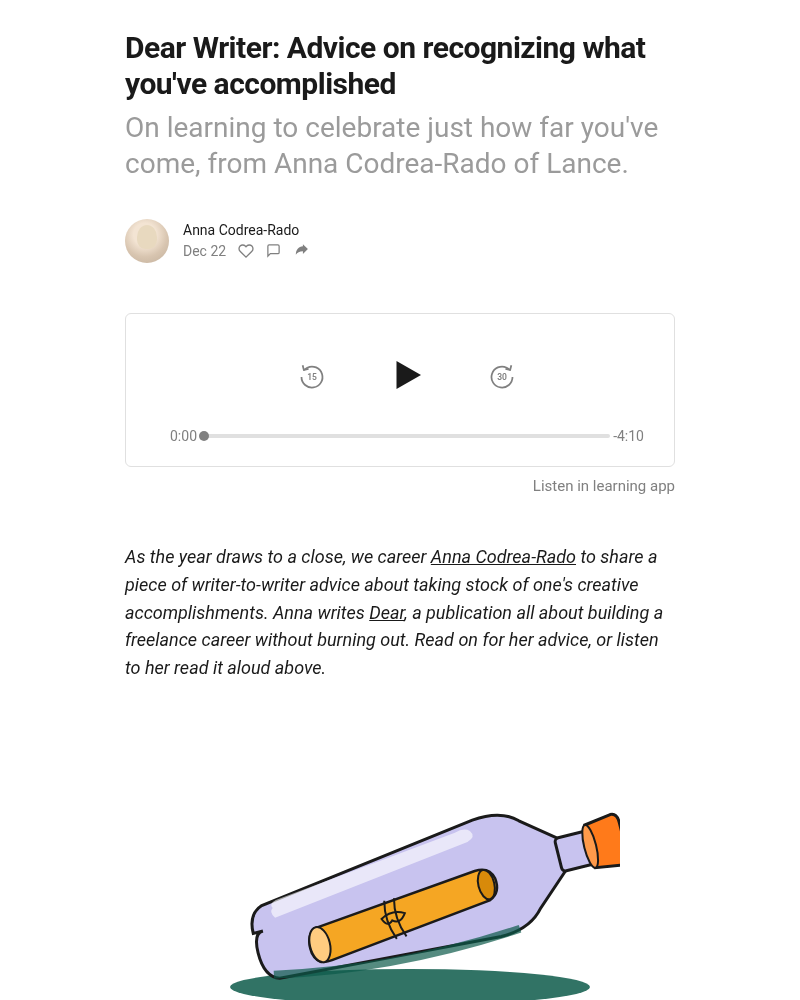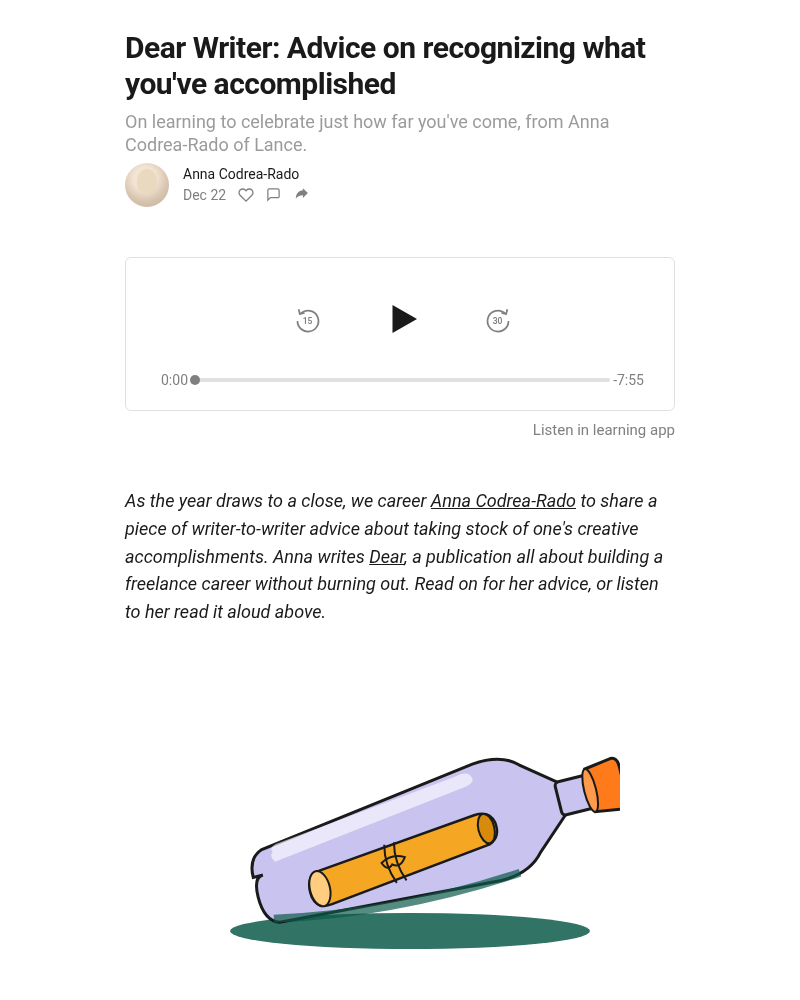--- a/index.html
+++ b/index.html
@@ -15,24 +15,24 @@
       padding: 30px 125px 0 125px;
     }
     .title {
       font-size: 30px;
       font-weight: 700;
       line-height: 1.2;
       margin-bottom: 8px;
       letter-spacing: -0.5px;
     }
     .subtitle {
-      font-size: 18px;
+      font-size: 28px;
       color: #9b9b9b;
       line-height: 1.3;
-      margin-bottom: 6px;
+      margin-bottom: 36px;
     }
     .byline {
       display: flex;
       align-items: center;
       gap: 14px;
       margin-bottom: 50px;
     }
     .avatar {
       width: 44px;
       height: 44px;
@@ -72,21 +72,21 @@
     .icon-btn {
       display: inline-flex;
       align-items: center;
       justify-content: center;
       cursor: pointer;
       color: #808080;
     }
     .player {
       border: 1px solid #e0e0e0;
       border-radius: 6px;
-      padding: 40px 30px 22px 35px;
+      padding: 40px 30px 22px 44px;
       margin-bottom: 10px;
     }
     .player-controls {
       display: flex;
       align-items: center;
       justify-content: center;
       gap: 60px;
       margin-bottom: 28px;
     }
     .skip-btn {
@@ -217,21 +217,21 @@
         <path d="M20 2l-1 4-4-1" fill="none"></path>
       </svg>
       <span class="skip-label">30</span>
     </div>
   </div>
   <div class="progress-row">
     <span class="time">0:00</span>
     <div class="track">
       <div class="thumb"></div>
     </div>
-    <span class="time time-right">-7:55</span>
+    <span class="time time-right">-4:10</span>
   </div>
 </div>
 
 <div class="listen-link">Listen in learning app</div>
 
 <p class="intro">
   <span>As the year draws to a close, we career </span><a href="#">Anna Codrea-Rado</a><span> to share a piece of writer-to-writer advice about taking stock of one's creative accomplishments. Anna writes </span><a href="#">Dear</a><span>, a publication all about building a freelance career without burning out. Read on for her advice, or listen to her read it aloud above.</span>
 </p>
 
 <div class="illustration">

